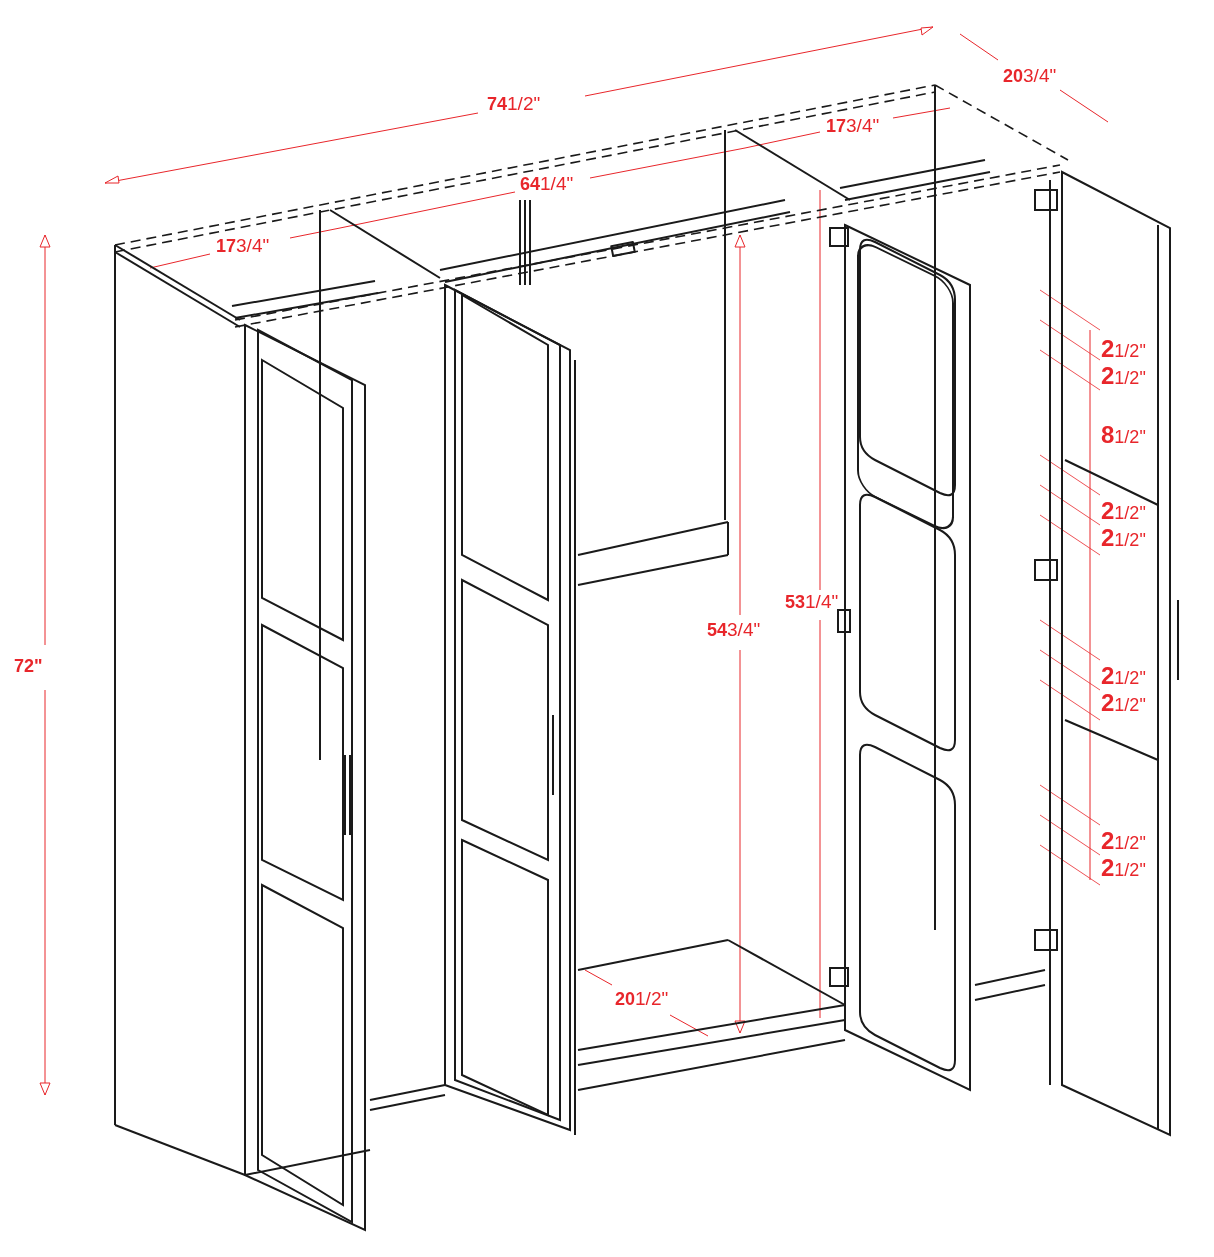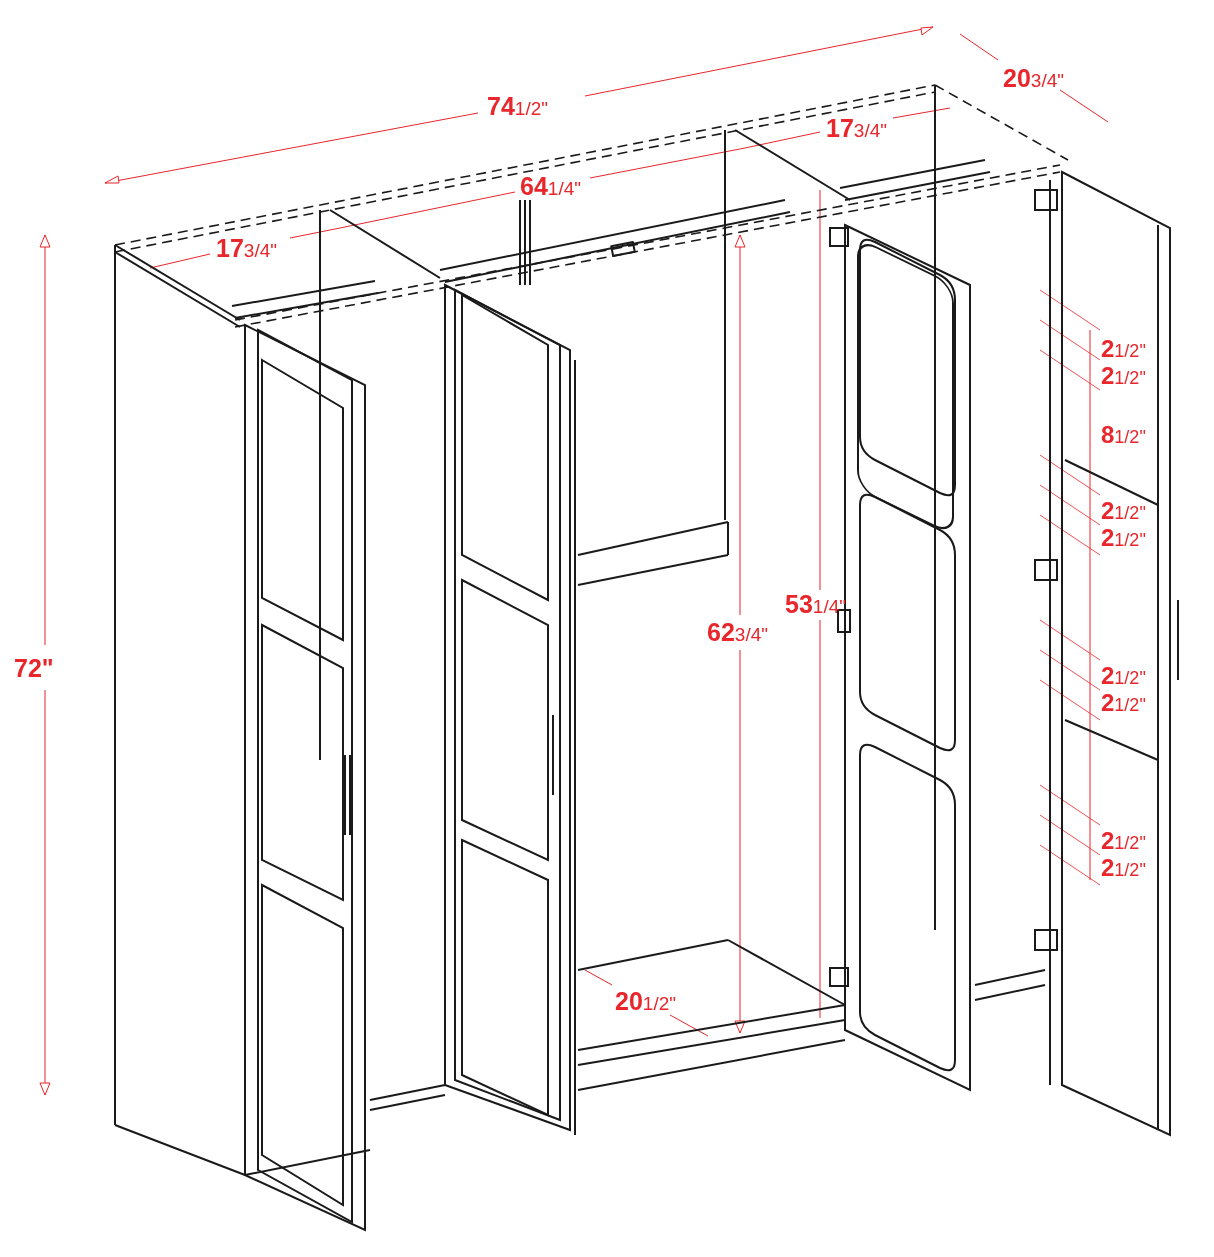--- a/index.html
+++ b/index.html
@@ -1,19 +1,19 @@
 <!DOCTYPE html>
 <html><head>
 <meta charset="utf-8">
 <style>
   html,body{margin:0;padding:0;background:#ffffff;}
   body{width:1214px;height:1257px;position:relative;overflow:hidden;font-family:"Liberation Sans",sans-serif;}
   svg{position:absolute;left:0;top:0;}
   .dim{position:absolute;color:#e8262b;font-family:"Liberation Sans",sans-serif;font-weight:bold;white-space:nowrap;line-height:1;}
-  .dim .w{font-size:25px;}
+  .dim .w{font-size:18px;}
   .dim .f{font-size:19px;font-weight:normal;}
   .dim.sm .w{font-size:24px;}
   .dim.sm .f{font-size:18px;}
 </style>
 </head>
 <body>
 
 <svg width="1214" height="1257" viewBox="0 0 1214 1257" xmlns="http://www.w3.org/2000/svg">
 
   <g stroke="#e8262b" stroke-width="1" fill="none">
@@ -178,21 +178,21 @@
 <div class="dim" style="left:216px;top:236px;">
   <span class="w">17</span><span class="f">3/4"</span>
 </div>
 <div class="dim" style="left:520px;top:174px;">
   <span class="w">64</span><span class="f">1/4"</span>
 </div>
 <div class="dim" style="left:826px;top:116px;">
   <span class="w">17</span><span class="f">3/4"</span>
 </div>
 <div class="dim" style="left:707px;top:620px;">
-  <span class="w">62</span><span class="f">3/4"</span>
+  <span class="w">54</span><span class="f">3/4"</span>
 </div>
 <div class="dim" style="left:785px;top:592px;">
   <span class="w">53</span><span class="f">1/4"</span>
 </div>
 <div class="dim" style="left:615px;top:989px;">
   <span class="w">20</span><span class="f">1/2"</span>
 </div>
 
 <div class="dim sm" style="left:1101px;top:337px;"><span class="w">2</span><span class="f">1/2"</span></div>
 <div class="dim sm" style="left:1101px;top:364px;"><span class="w">2</span><span class="f">1/2"</span></div>

